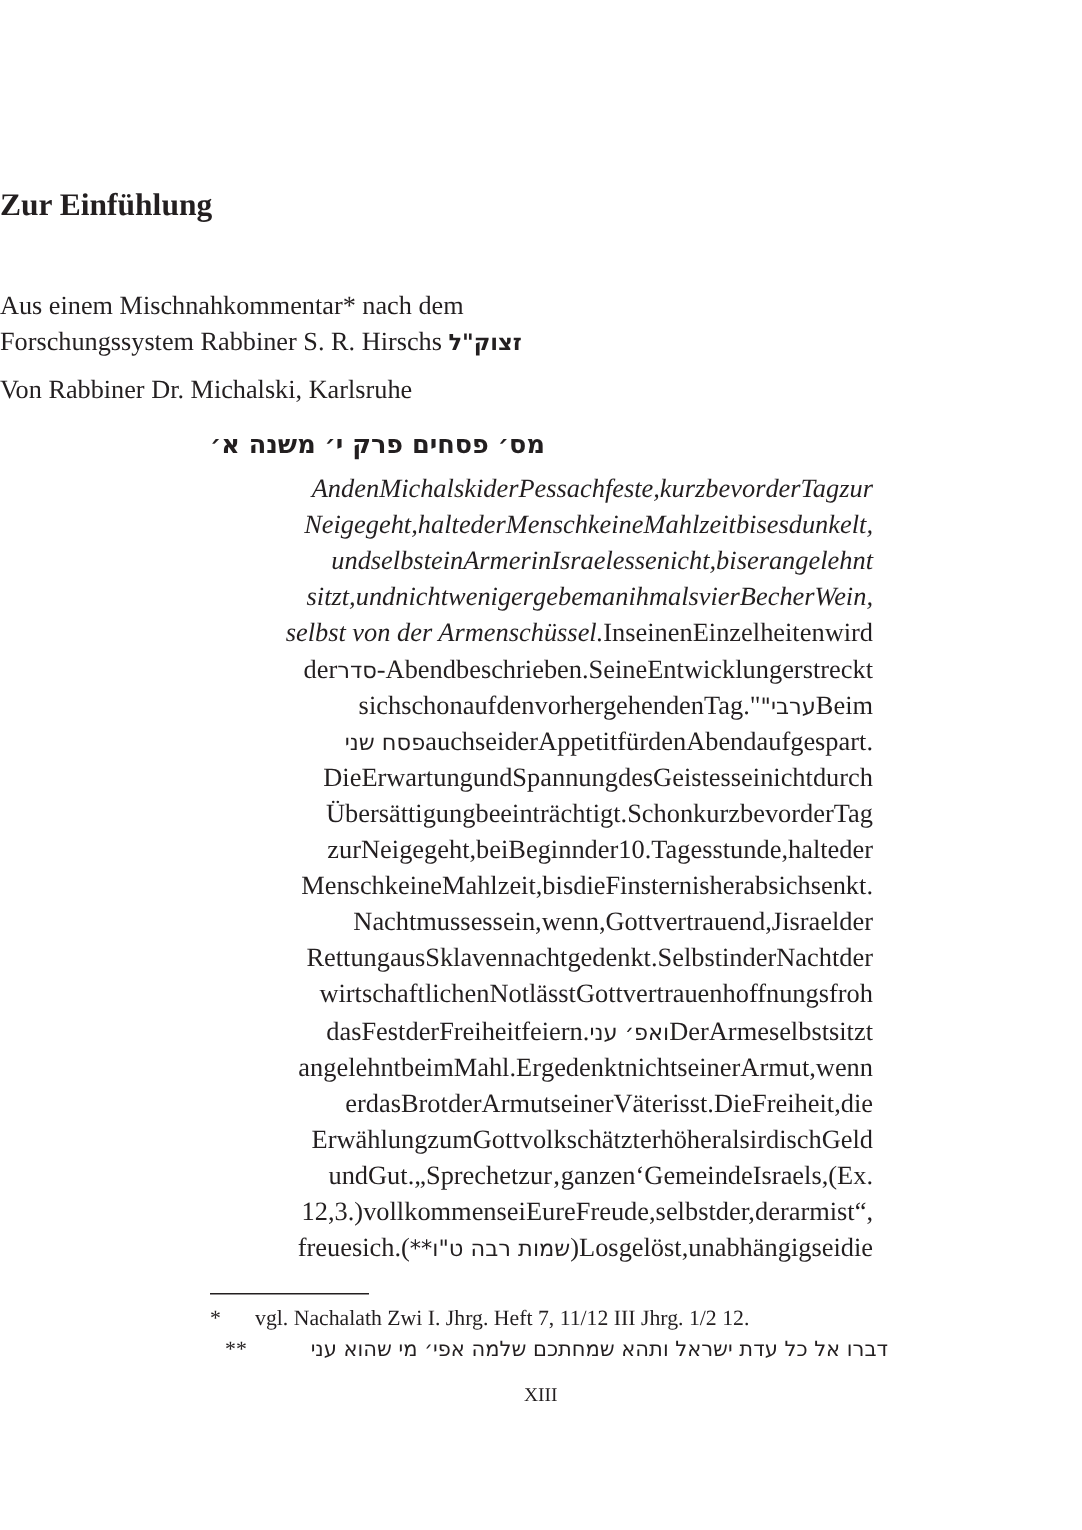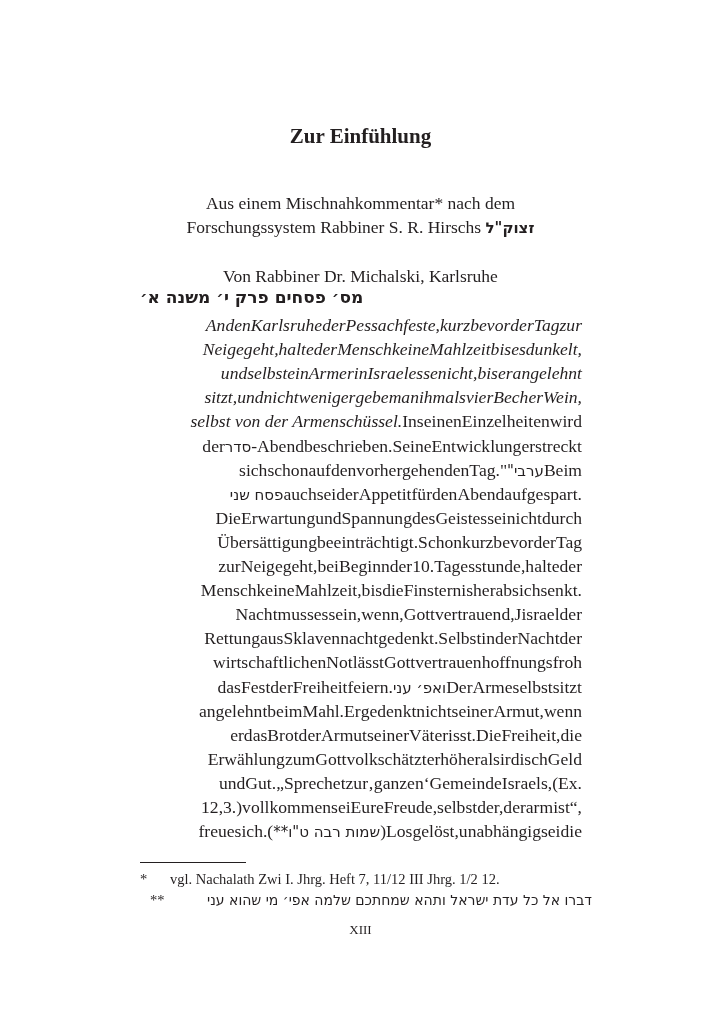--- a/index.html
+++ b/index.html
@@ -18,21 +18,20 @@
     .page {
       position: absolute;
       left: 0; top: 0;
       width: 721px;
       height: 1020px;
     }
     .center {
       position: absolute;
       left: 0;
       width: 721px;
-      text-align: center;
       white-space: nowrap;
     }
     .title {
       font-weight: bold;
       font-size: 21px;
       letter-spacing: 0;
     }
     .subtitle {
       font-size: 17.5px;
     }
@@ -124,31 +123,31 @@
 
 
   <div class="center subtitle" style="top:193px;">
     <span>Aus einem Mischnahkommentar* nach dem</span>
   </div>
 
   <div class="center subtitle" style="top:217px;">
     <span>Forschungssystem Rabbiner S. R. Hirschs </span><span class="he" style="font-size:15px;font-weight:bold;" dir="rtl">זצוק"ל</span>
   </div>
 
-  <div class="center subtitle" style="top:266px;">
+  <div class="center subtitle" style="top:249px;">
     <span>Von Rabbiner Dr. Michalski, Karlsruhe</span>
   </div>
 
   <div class="source" dir="rtl">מס׳ פסחים פרק י׳ משנה א׳</div>
 
   <div id="body">
       <div class="body-line just" style="top: 313px;">
         <span class="it">An</span>
         <span class="it">den</span>
-        <span class="it">Karlsruhe</span>
+        <span class="it">Michalski</span>
         <span class="it">der</span>
         <span class="it">Pessachfeste,</span>
         <span class="it">kurz</span>
         <span class="it">bevor</span>
         <span class="it">der</span>
         <span class="it">Tag</span>
         <span class="it">zur</span>
       </div>
       <div class="body-line just" style="top: 337.1px;">
         <span class="it">Neige</span>

